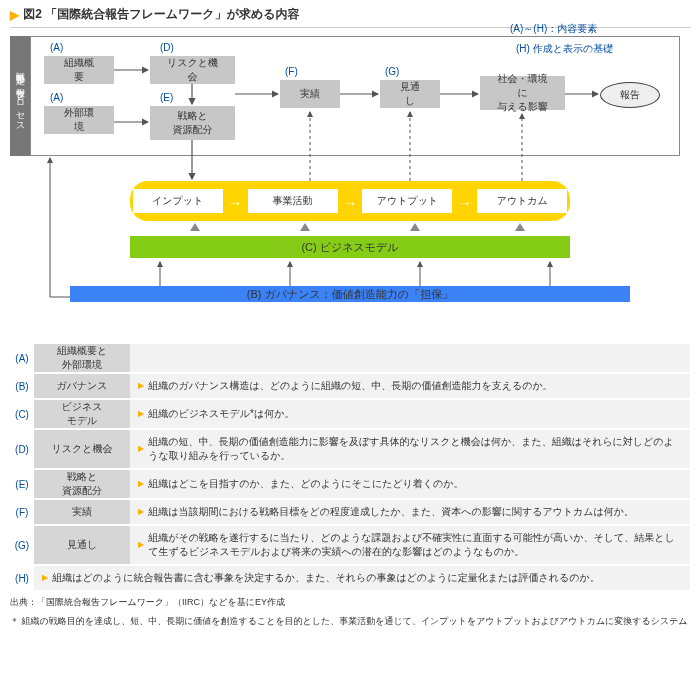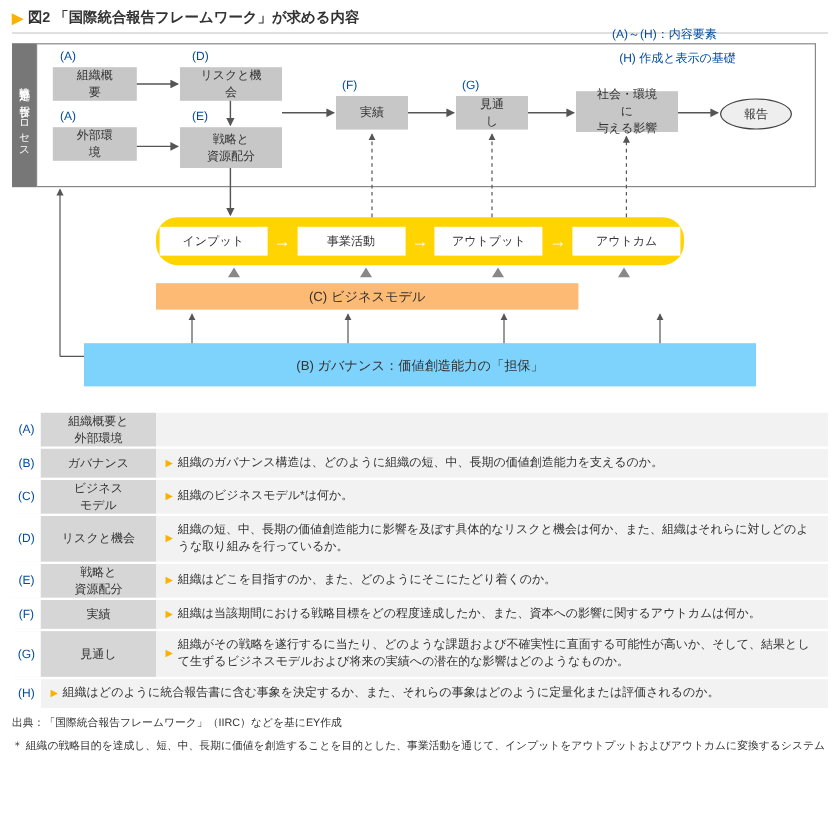--- a/index.html
+++ b/index.html
@@ -14,22 +14,22 @@
   .side-label { position:absolute; left:0; top:0; width:20px; height:120px; background:#777; color:#fff; font-size:9px; display:flex; align-items:center; justify-content:center; writing-mode: vertical-rl; letter-spacing:1px;}
   .lbl { position:absolute; font-size:10px; color:#004b9e; }
   .box { position:absolute; background:#c7c7c7; display:flex; align-items:center; justify-content:center; font-size:10px; height:28px; text-align:center; padding:0 16px;}
   .ell { position:absolute; border:1px solid #404040; border-radius:50%; background:#eee; display:flex; align-items:center; justify-content:center; font-size:10px; height:26px;}
   
   
   .yellowband { position:absolute; left:120px; top:145px; width:440px; height:40px; background:#ffd400; border-radius:18px; display:flex; align-items:center; justify-content:space-around; }
   .yellowband .cap { width:90px; height:24px; border-radius:0; background:#fff; display:flex; align-items:center; justify-content:center; font-size:10px; }
   .yarrow { color:#fff; font-size:14px; }
   
-  .bmodel { position:absolute; left:120px; top:200px; width:352px; height:22px; background:#fdba74; display:flex; align-items:center; justify-content:center; font-size:11px;}
-  .gov    { position:absolute; left:60px;  top:250px; width:560px; height:36px; background:#7dd3fc; display:flex; align-items:center; justify-content:center; font-size:11px;}
+  .bmodel { position:absolute; left:120px; top:200px; width:440px; height:22px; background:#84cc16; display:flex; align-items:center; justify-content:center; font-size:11px;}
+  .gov    { position:absolute; left:60px;  top:250px; width:560px; height:16px; background:#3b82f6; display:flex; align-items:center; justify-content:center; font-size:11px;}
   
   svg.arrows { position:absolute; left:0; top:0; width:690px; height:300px; pointer-events:none; }
   
   
   .rows { display:flex; flex-direction:column; gap:2px; }
   .row { display:flex; align-items:stretch; background:#f2f2f2; }
   .row .key { width:24px; display:flex; align-items:center; justify-content:center; color:#004b9e; font-size:10px; background:#fff;}
   .row .lab { width:96px; background:#d6d6d6; display:flex; align-items:center; justify-content:center; font-size:10px; text-align:center; padding:0 2px;}
   .row .desc{ flex:1; padding:5px 8px; font-size:10px; line-height:1.4; display:flex; align-items:center; }
   .row .desc::before { content:"▶"; color:#f9b200; margin-right:4px; font-size:8px;}

